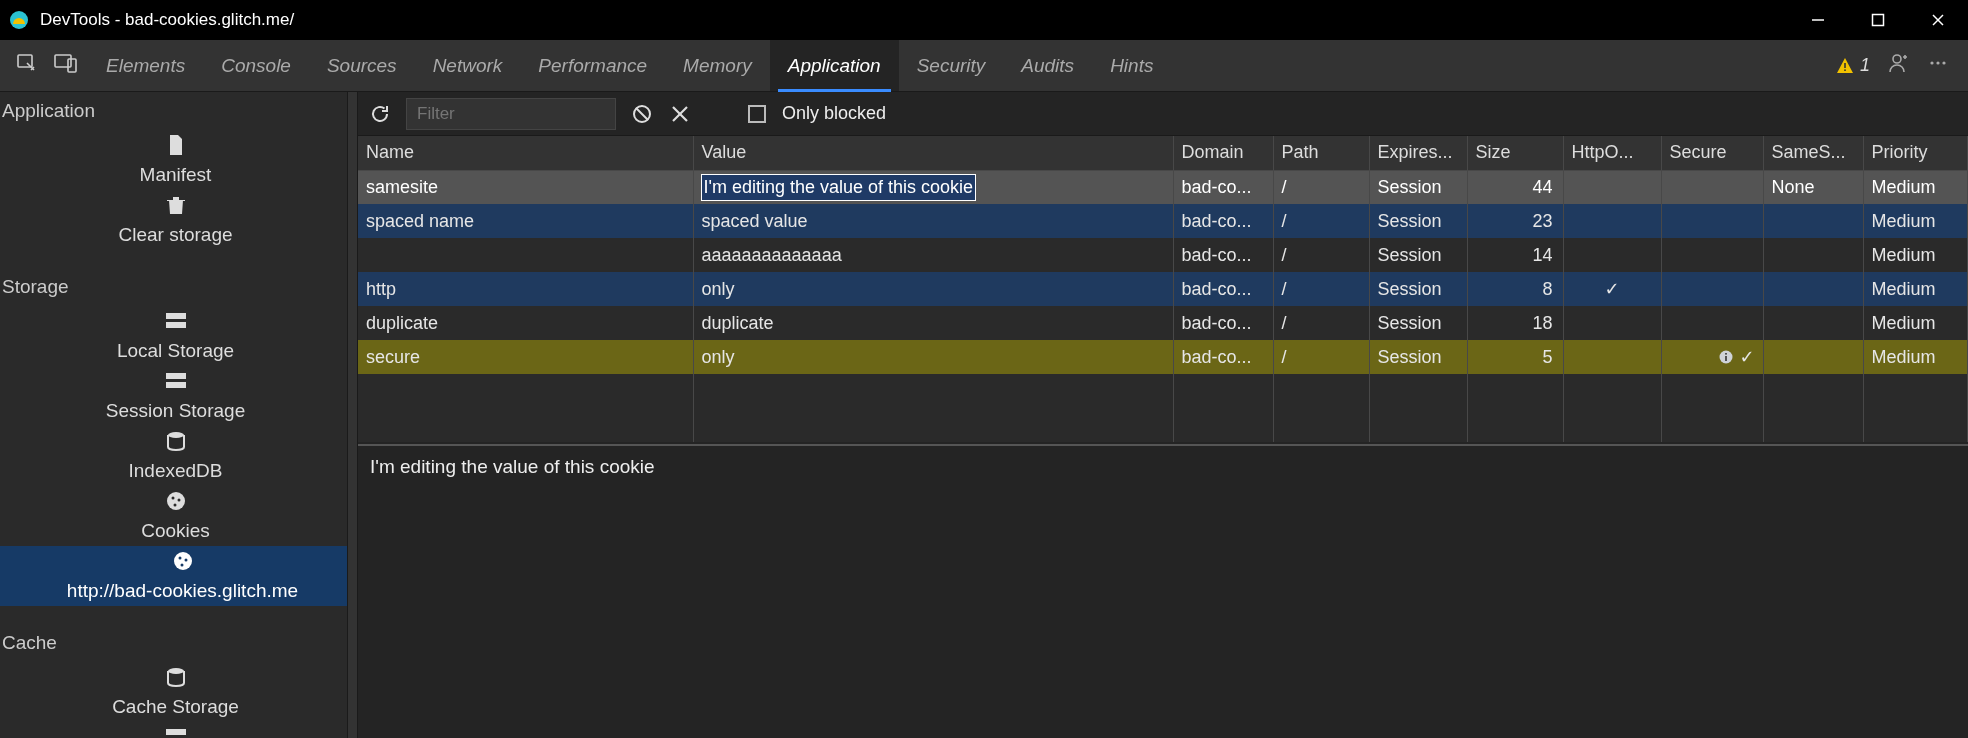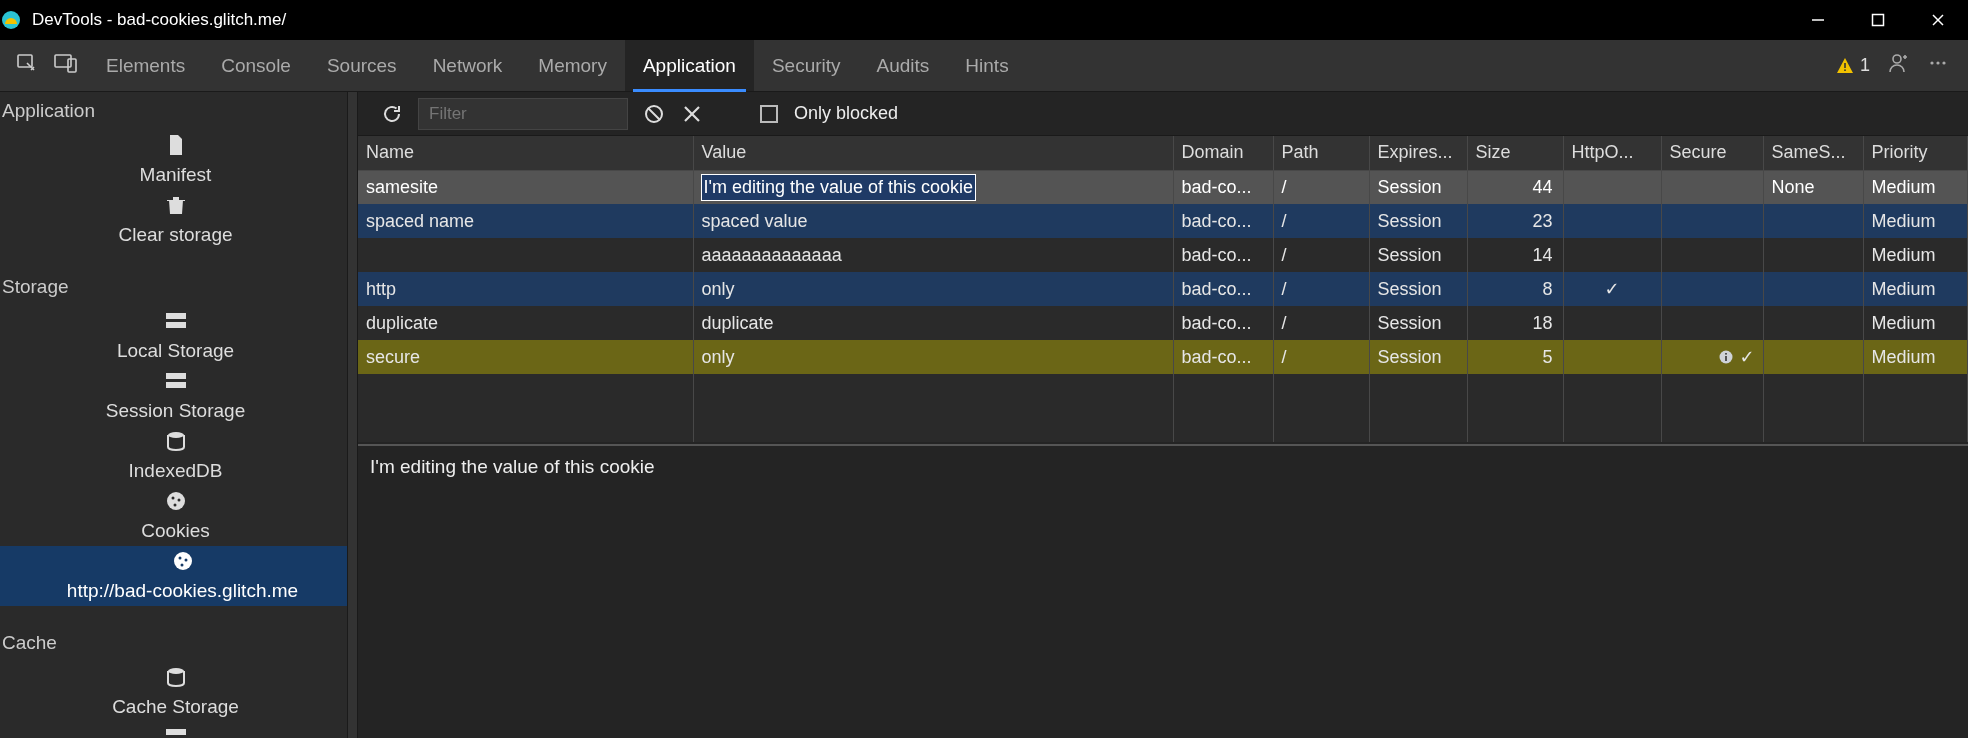--- a/index.html
+++ b/index.html
@@ -10,20 +10,21 @@
     font-size: 18px;
     background: #242424;
     color: #d4d4d4;
     overflow: hidden;
   }
   .titlebar {
     height: 40px;
     background: #000;
     display: flex;
     align-items: center;
+    padding-left: 8px;
     color: #fff;
     font-size: 17px;
   }
   .titlebar-icon {
     width: 22px; height: 22px;
     margin-right: 10px;
     display: flex; align-items: center; justify-content: center;
   }
   .titlebar-spacer { flex: 1; }
   .winbtn {
@@ -31,20 +32,21 @@
     display: flex; align-items: center; justify-content: center;
     color: #fff;
   }
   .tabbar {
     height: 52px;
     background: #333333;
     display: flex;
     align-items: center;
     padding: 0 12px;
     border-bottom: 1px solid #1a1a1a;
+    font-style: italic;
   }
   .tabbar-left-icons { display:flex; gap: 16px; align-items:center; padding: 0 10px 0 4px;}
   .tabbar-left-icons svg { color:#ccc; }
   .tabs { display: flex; align-items: stretch; height: 100%; }
   .tab {
     padding: 0 18px;
     display: flex; align-items: center;
     color: #aaa;
     font-size: 19px;
     cursor: pointer;
@@ -100,21 +102,21 @@
     display: flex;
     flex-direction: column;
     background: #242424;
     min-width: 0;
   }
   .vruler { width: 10px; background:#333; border-right:1px solid #1a1a1a;}
   .toolbar {
     height: 44px;
     display: flex; align-items: center;
     gap: 14px;
-    padding: 0 22px;
+    padding: 0 10px;
     border-bottom: 1px solid #1a1a1a;
   }
   .toolbar .filter {
     width: 210px; height: 32px;
     background: #333;
     border: 1px solid #444;
     color:#ccc;
     padding: 0 10px;
     font-size: 17px;
   }
@@ -223,20 +225,21 @@
     <span><svg width="24" height="20" viewBox="0 0 24 20" fill="none" stroke="#ccc" stroke-width="1.6">
           <rect x="1" y="2" width="16" height="12" rx="1"></rect>
           <rect x="14" y="6" width="8" height="13" rx="1"></rect>
         </svg></span>
   </div>
   <div class="tabs" id="tabs">
       <div class="tab">Elements</div>
       <div class="tab">Console</div>
       <div class="tab">Sources</div>
       <div class="tab">Network</div>
+      <div class="tab">Performance</div>
       <div class="tab">Memory</div>
       <div class="tab active">Application</div>
       <div class="tab">Security</div>
       <div class="tab">Audits</div>
       <div class="tab">Hints</div>
     </div>
   <div class="tabbar-right">
     <span class="warn-badge">
       <svg width="18" height="18" viewBox="0 0 18 18">
           <path d="M9 1 L17 16 H1 Z" fill="#f2c200"></path>

